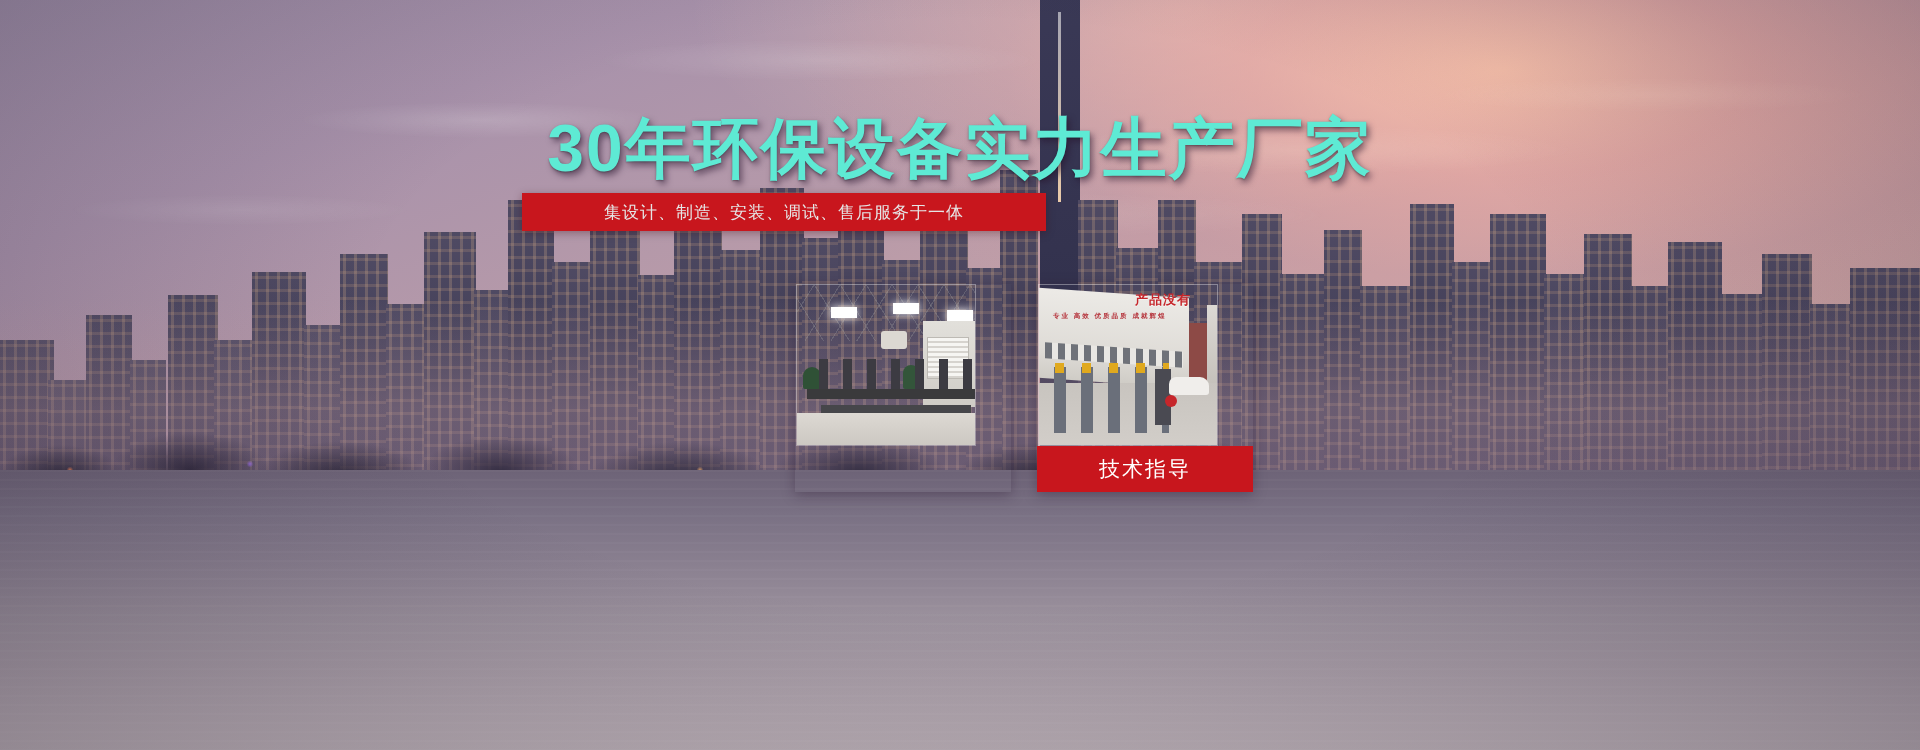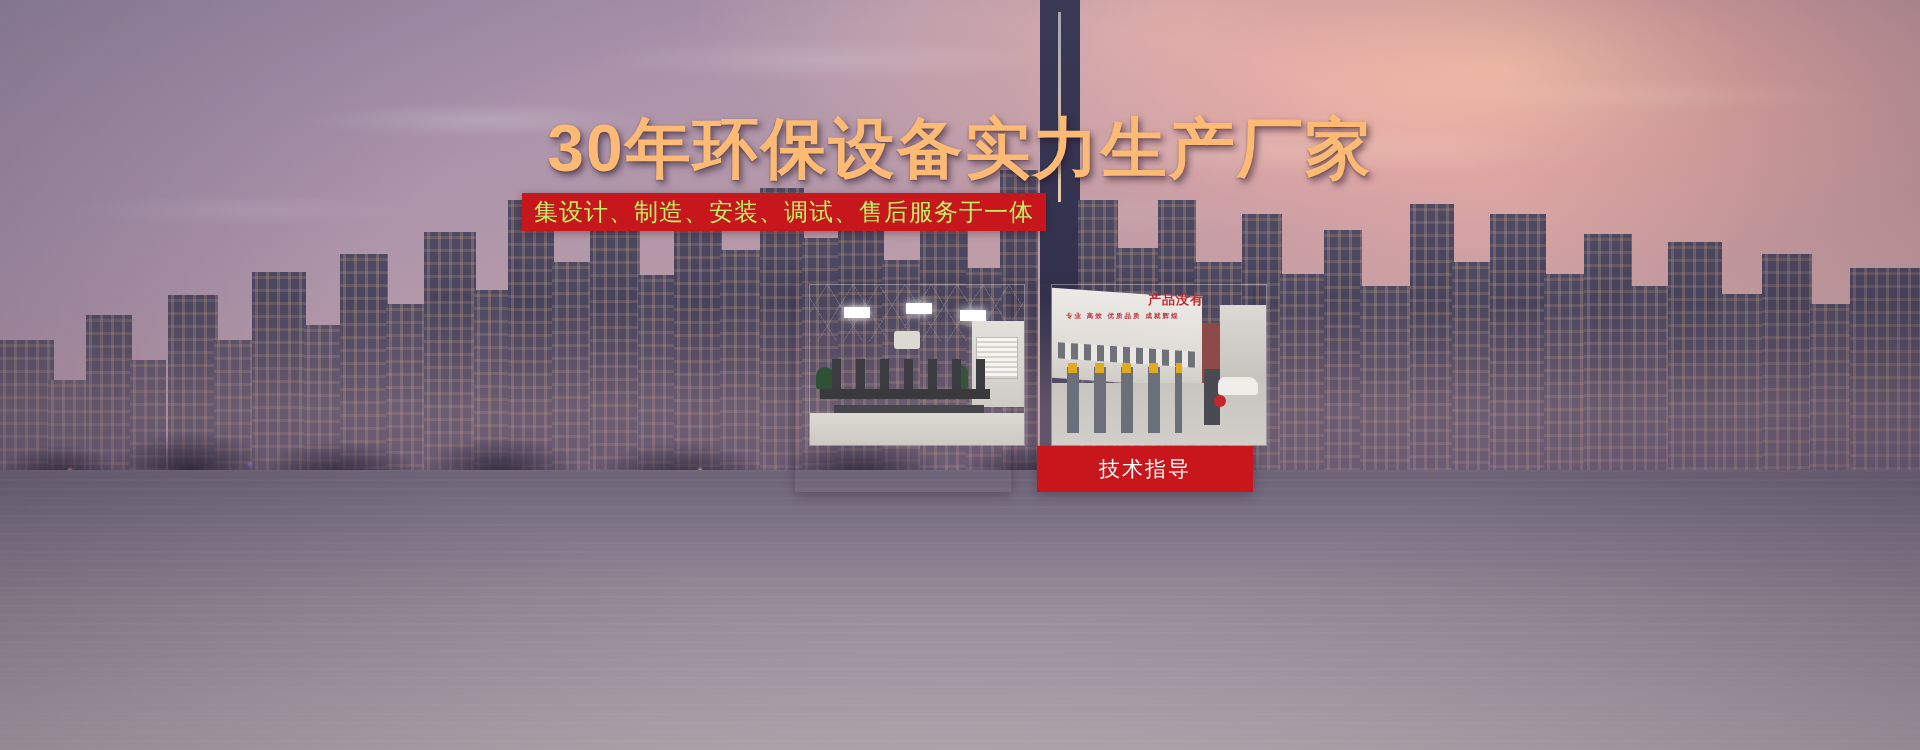--- a/index.html
+++ b/index.html
@@ -88,44 +88,44 @@
       radial-gradient(6px 6px at 1170px 74px,rgba(255,150,95,.8), rgba(0,0,0,0) 70%);
   }
   .vignette{
     position:absolute;inset:0;pointer-events:none;
     background:radial-gradient(1400px 700px at 50% 42%, rgba(0,0,0,0) 42%, rgba(30,22,40,.30) 100%);
   }
 
   
   .headline{
     position:absolute;left:0;top:104px;width:1920px;text-align:center;
-    font-size:66px;font-weight:700;letter-spacing:2px;color:#fdba74;
+    font-size:66px;font-weight:700;letter-spacing:2px;color:#5eead4;
     text-shadow:3px 4px 6px rgba(40,20,45,.55), 0 1px 2px rgba(0,0,0,.35);
     white-space:nowrap;
   }
 
   
   .subbar{
     position:absolute;left:522px;top:193px;width:524px;height:38px;
     background:#c8161d;
     display:flex;align-items:center;justify-content:center;
     box-shadow:0 2px 8px rgba(60,10,15,.35);
   }
   .subbar span{
-    color:#bef264;font-size:24px;font-weight:400;letter-spacing:1px;white-space:nowrap;
+    color:#e5e5e5;font-size:17px;font-weight:400;letter-spacing:1px;white-space:nowrap;
   }
 
   
   .cards{position:absolute;left:312px;top:284px;width:1160px;height:212px;}
   .card{
     position:absolute;top:0;width:216px;height:208px;
     box-shadow:0 3px 12px rgba(40,20,45,.35);
   }
   .card .photo{
-    position:absolute;left:14px;top:0;width:216px;height:162px;overflow:hidden;
+    position:absolute;left:1px;top:0;width:180px;height:162px;overflow:hidden;
     border:1px solid rgba(255,255,255,.35);box-sizing:border-box;
   }
   .card .label{
     position:absolute;left:0;top:162px;width:216px;height:46px;
     background:#c8161d;display:flex;align-items:center;justify-content:center;
   }
   .card .label span{color:#fff;font-size:21px;letter-spacing:2px;white-space:nowrap;}
 
   
   .ph1{background:linear-gradient(180deg,#c9c5c2 0%,#cdc8c4 52%,#b9b4af 53%,#c2bdb8 100%);position:relative;}

